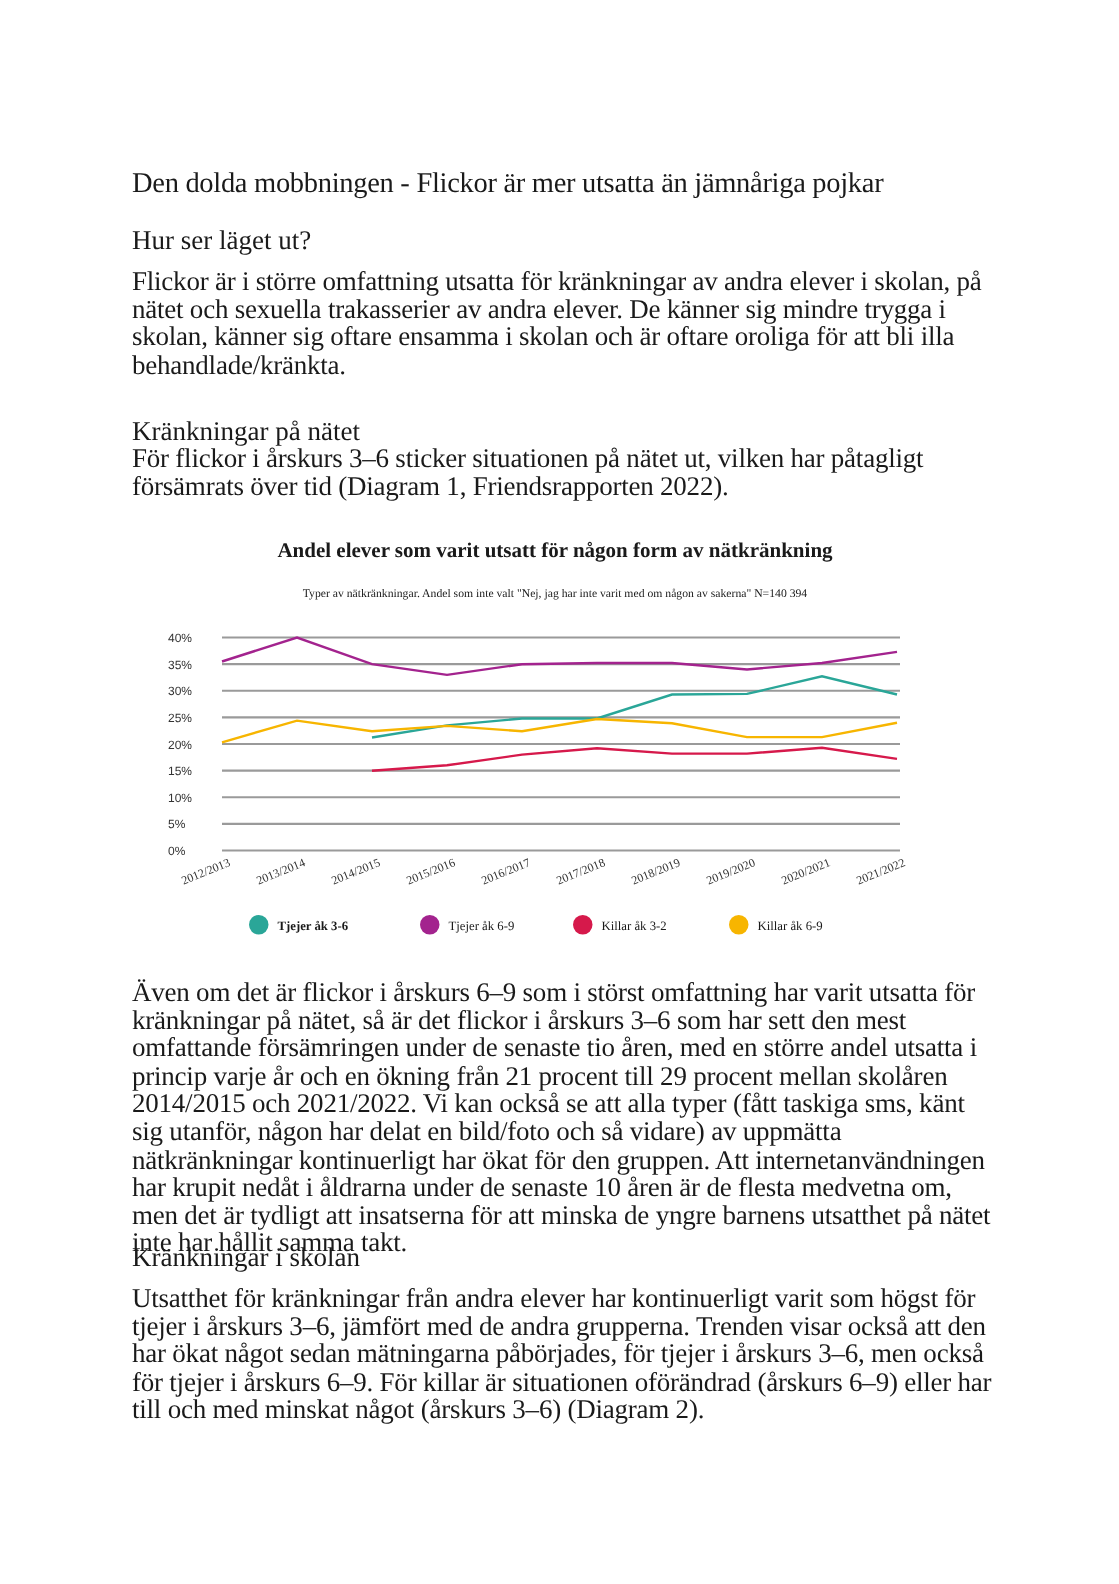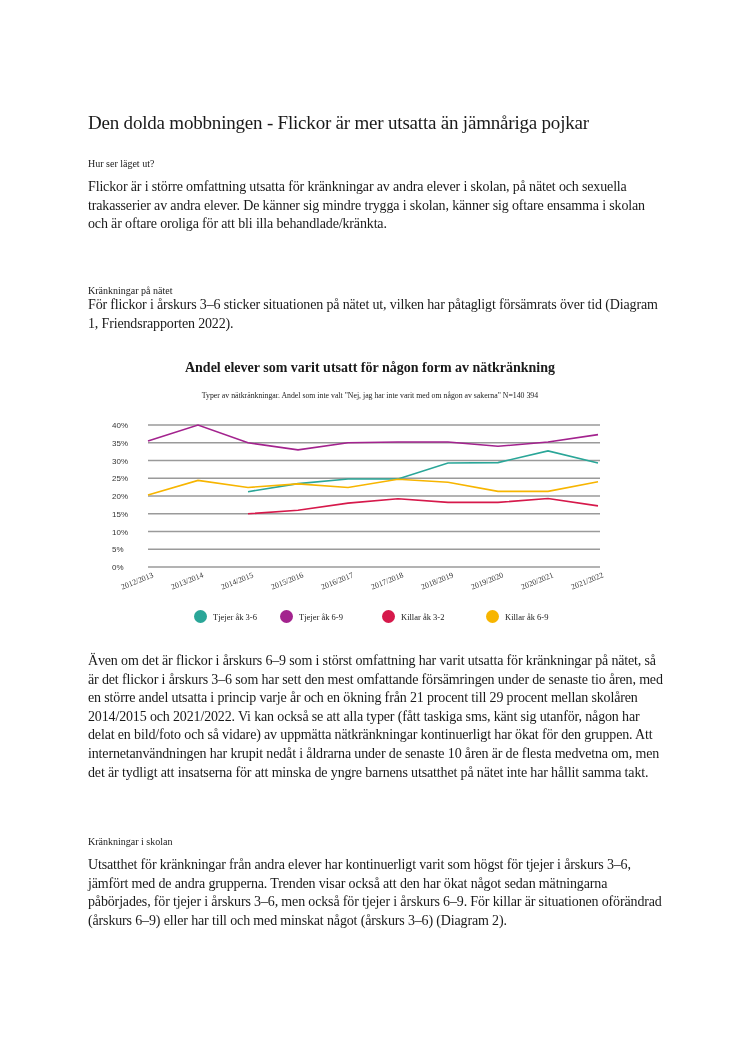--- a/index.html
+++ b/index.html
@@ -1,20 +1,20 @@
 <!DOCTYPE html>
 <html><head>
 <meta charset="utf-8">
 <style>
   html, body { margin:0; padding:0; background:#ffffff; }
   body { width:746px; height:1056px; position:relative; font-family:"Liberation Serif","DejaVu Serif",serif; color:#1a1a1a; overflow:hidden; }
   .page { position:absolute; left:88px; top:0; width:580px; }
   .title { position:absolute; top:88px; left:0; font-size:19px; letter-spacing:-0.2px; white-space:nowrap;margin-top:24px; }
-  .h2 { position:absolute; left:0; font-size:10px; white-space:nowrap;margin-top:8px; }
-  .p { position:absolute; left:0; width:580px; font-size:14px; line-height:18.6px; letter-spacing:-0.15px; }
+  .h2 { position:absolute; left:0; font-size:18px; white-space:nowrap; }
+  .p { position:absolute; left:0; width:580px; font-size:18px; line-height:18.6px; letter-spacing:-0.15px; }
   .chart { position:absolute; left:110px; top:358px; width:520px; height:280px; }
   .chart-title { position:absolute; top:2px; left:0; width:520px; text-align:center; font-weight:bold; font-size:14px; }
   .chart-sub { position:absolute; left:0; width:520px; text-align:center; font-size:7.8px; line-height:13px; }
   .chart-sub .diag { color:#2aa698; font-weight:bold; }
   .legend { position:absolute; top:252px; left:0; width:520px; height:20px; font-size:8.5px; }
   .legend-item { position:absolute; display:flex; align-items:center; gap:6px; top:0; }
   .dot { width:13px; height:13px; border-radius:50%; display:inline-block; }
 </style>
 </head>
 <body>
@@ -67,21 +67,21 @@
       <text x="394" y="219" font-size="8" font-family="Liberation Serif, serif" fill="#333" text-anchor="end" transform="rotate(-22 394 219)">2019/2020</text>
       <text x="444" y="219" font-size="8" font-family="Liberation Serif, serif" fill="#333" text-anchor="end" transform="rotate(-22 444 219)">2020/2021</text>
       <text x="494" y="219" font-size="8" font-family="Liberation Serif, serif" fill="#333" text-anchor="end" transform="rotate(-22 494 219)">2021/2022</text>
       <polyline points="138,133.7 188,125.6 238,121.0 288,121.0 338,105.0 388,104.6 438,92.9 488,105.0" fill="none" stroke="#2aa698" stroke-width="1.6"></polyline>
       <polyline points="38,83.0 88,67.0 138,84.8 188,91.9 238,84.8 288,84.0 338,84.0 388,88.3 438,84.0 488,76.6" fill="none" stroke="#a3238e" stroke-width="1.6"></polyline>
       <polyline points="138,155.8 188,152.2 238,145.1 288,140.8 338,144.4 388,144.4 438,140.5 488,147.9" fill="none" stroke="#d6194b" stroke-width="1.6"></polyline>
       <polyline points="38,136.9 88,122.4 138,129.5 188,125.9 238,129.5 288,121.3 338,124.2 388,133.4 438,133.4 488,123.8" fill="none" stroke="#f7b500" stroke-width="1.6"></polyline>
     </svg>
 
   <div class="legend" id="legend">
-      <div class="legend-item" style="left: 84px;">
+      <div class="legend-item" style="left: 56px; font-weight: bold;">
         <span class="dot" style="background: rgb(42, 166, 152);"></span>
         <span>Tjejer åk 3-6</span>
       </div>
       <div class="legend-item" style="left: 170px;">
         <span class="dot" style="background: rgb(163, 35, 142);"></span>
         <span>Tjejer åk 6-9</span>
       </div>
       <div class="legend-item" style="left: 272px;">
         <span class="dot" style="background: rgb(214, 25, 75);"></span>
         <span>Killar åk 3-2</span>

